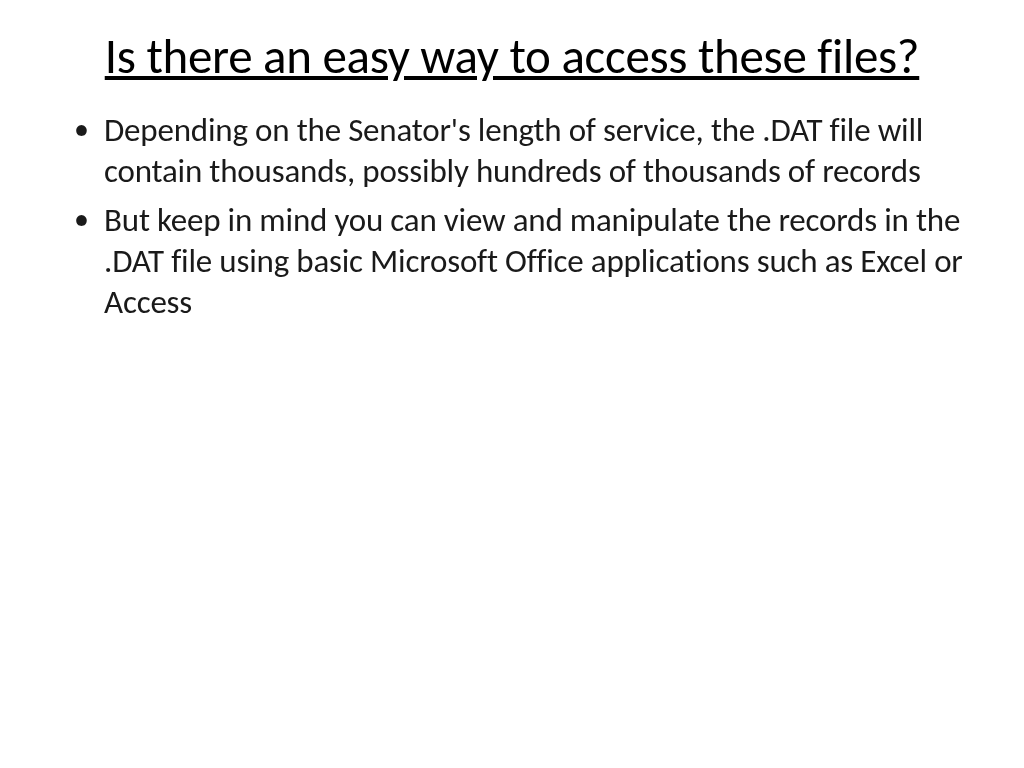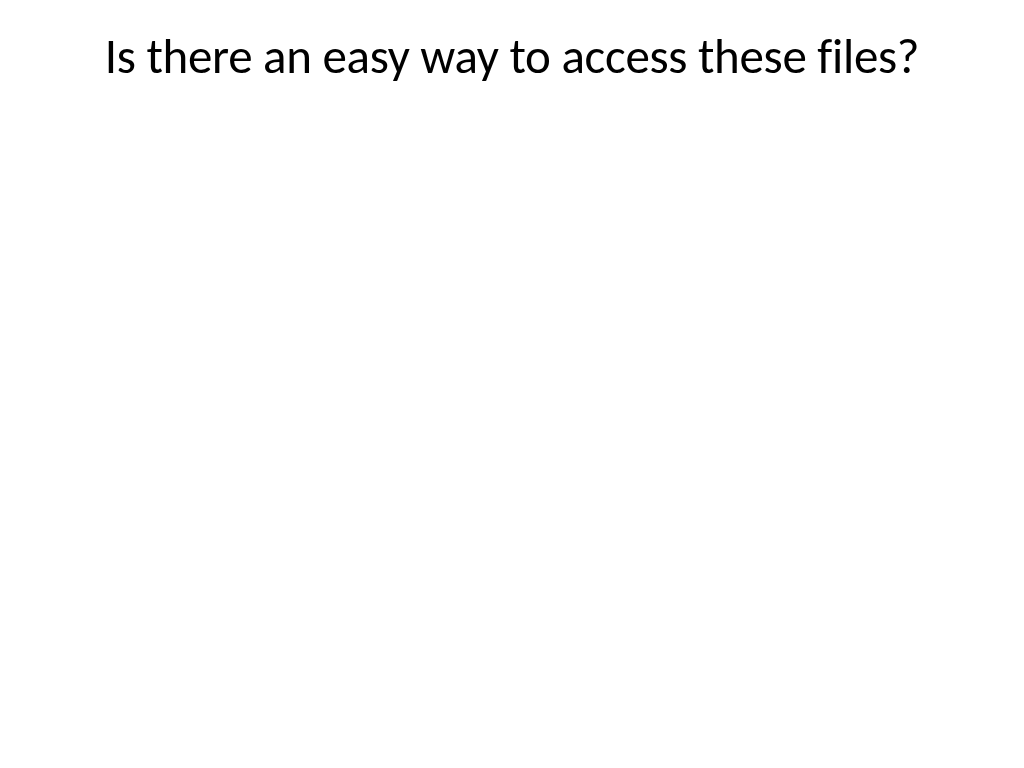--- a/index.html
+++ b/index.html
@@ -16,20 +16,21 @@
       padding: 28px 60px 40px 60px;
       overflow: hidden;
     }
     .title {
       font-size: 49px;
       font-weight: 400;
       text-align: center;
       line-height: 1.15;
       margin-bottom: 26px;
       letter-spacing: -0.3px;
+      text-decoration: underline;
     }
     .bullets {
       list-style: none;
       padding-left: 0;
     }
     .bullets li {
       font-size: 33px;
       line-height: 1.24;
       margin-bottom: 8px;
       padding-left: 44px;
@@ -44,13 +45,15 @@
       top: 0;
       font-size: 30px;
     }
   </style>
 </head>
 <body>
 
 <h1 class="title">Is there an easy way to access these files?</h1>
 
 <ul class="bullets">
+  <li>Depending on the Senator's length of service, the .DAT file will contain thousands, possibly hundreds of thousands of records</li>
+  <li>But keep in mind you can view and manipulate the records in the .DAT file using basic Microsoft Office applications such as Excel or Access</li>
 </ul>
 
 </body></html>

